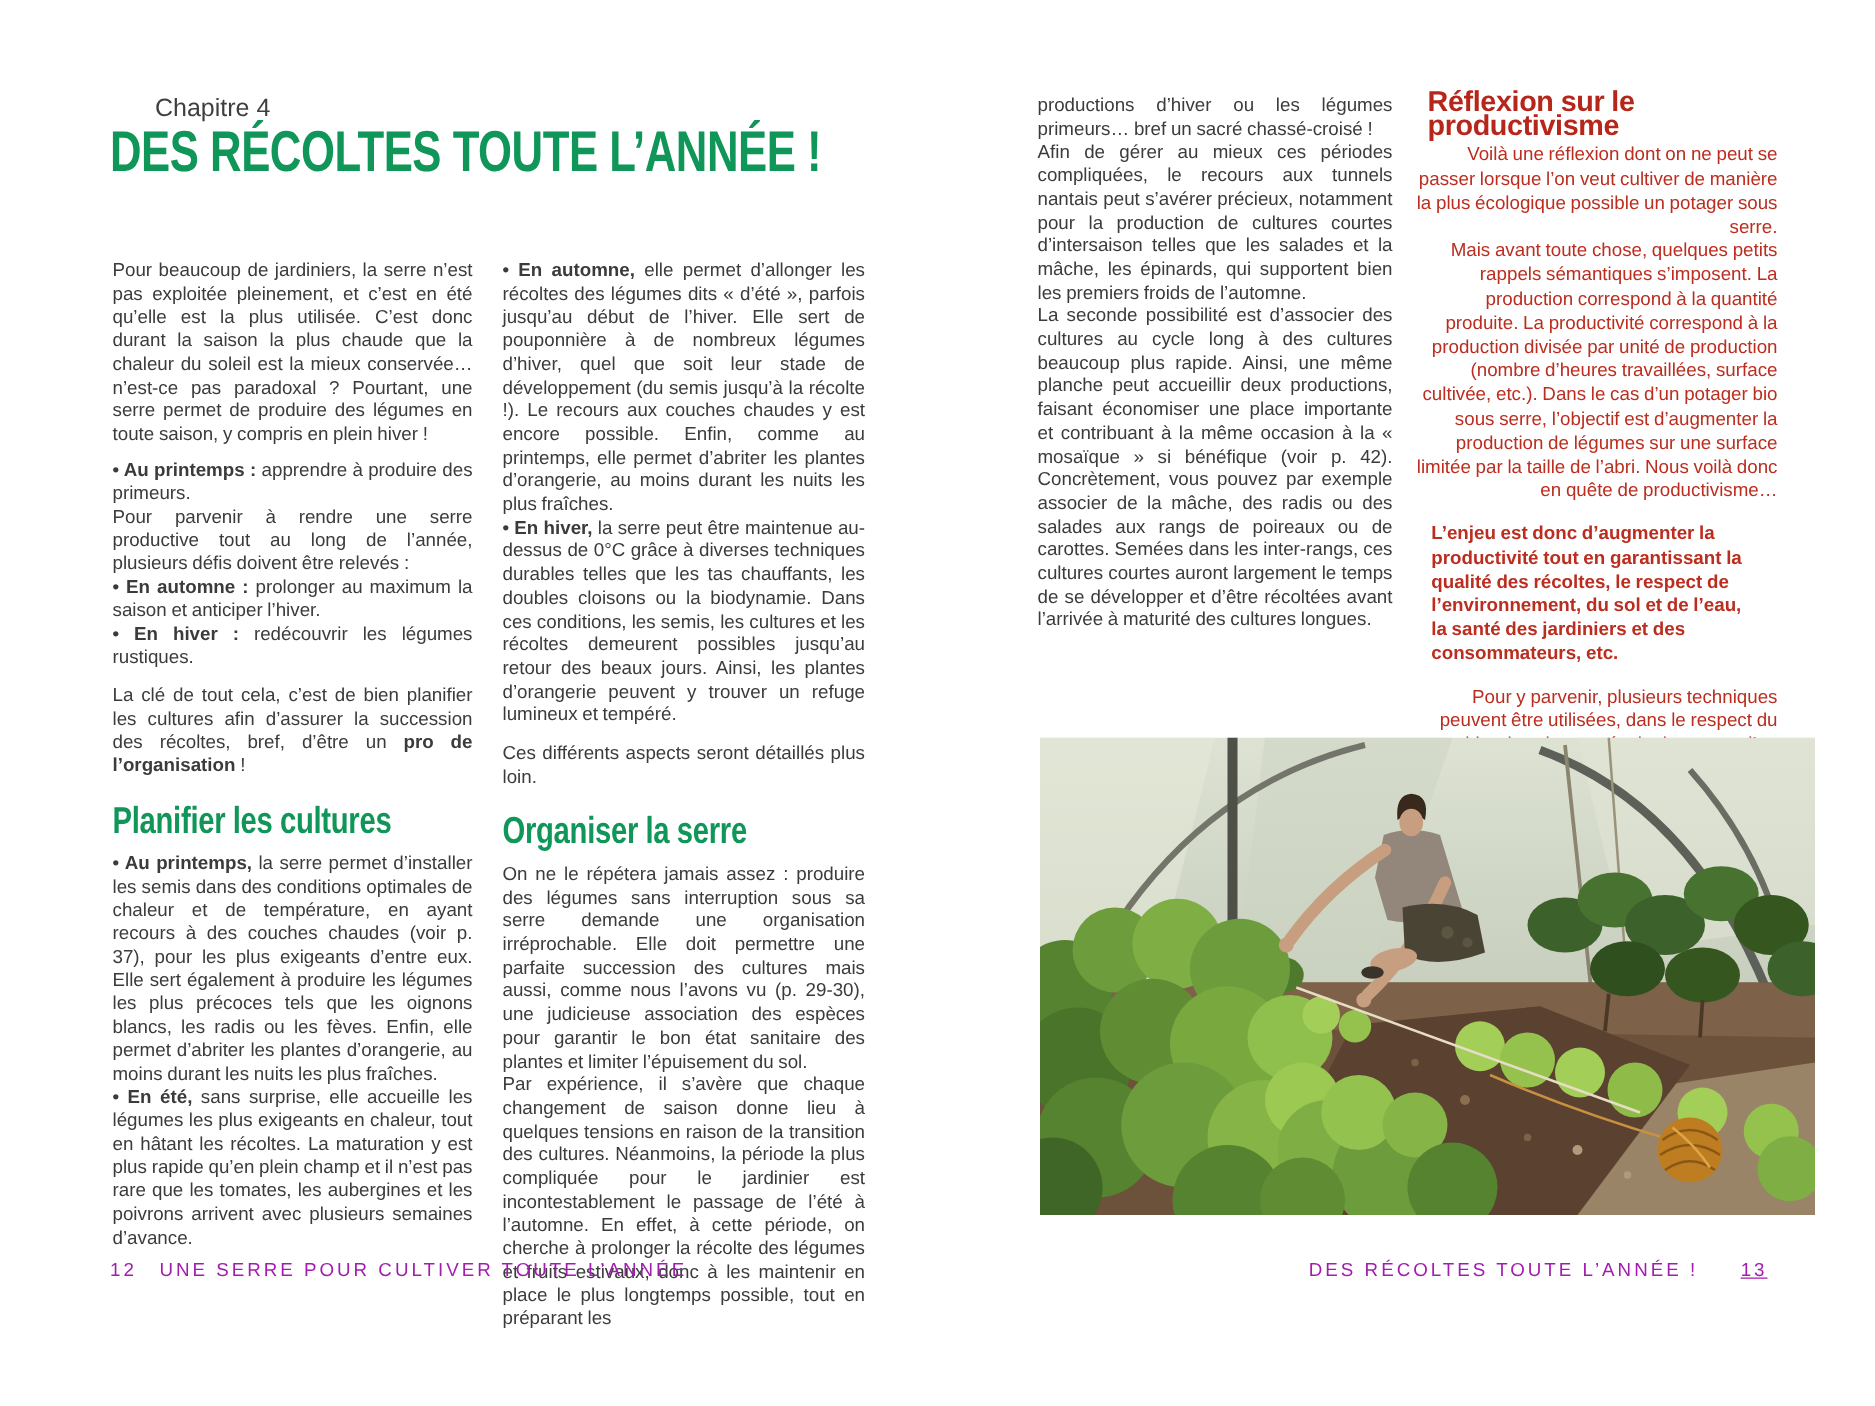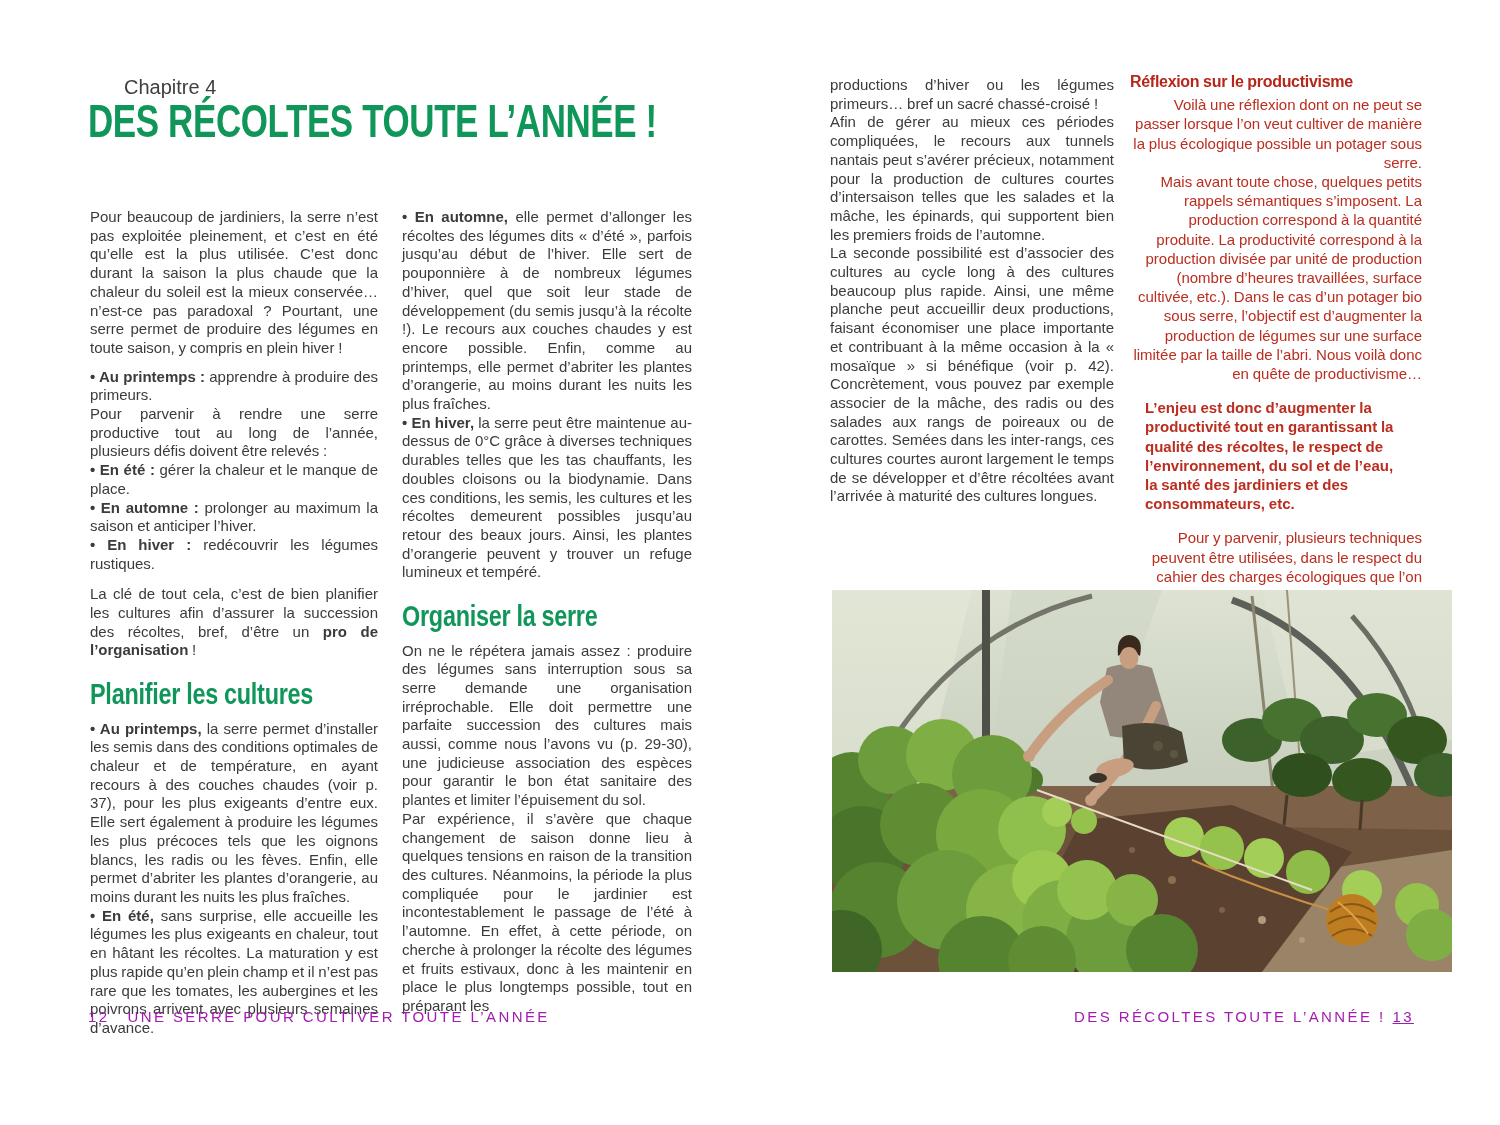--- a/index.html
+++ b/index.html
@@ -27,56 +27,56 @@
   .blk-bullet{margin:0;}
   .blk-bullet + .blk-p{margin-top:12px;}
   .blk-h2{
     color:#109659;font-weight:700;font-size:30px;line-height:1.05;
     margin:18px 0 10px 0;text-align:left;white-space:nowrap;
     transform:scaleX(0.78);transform-origin:left center;letter-spacing:-0.3px;
   }
   .b{font-weight:700;}
 
   .red{color:#bb2d1f;}
-  .blk-rh{font-weight:700;font-size:16px;letter-spacing:-0.3px;margin:0 0 4px 0;color:#b7261a;}
+  .blk-rh{font-weight:700;font-size:23px;letter-spacing:-0.3px;margin:0 0 4px 12px;color:#b7261a;}
   .blk-rp{margin:0;text-align:right;}
   .blk-rb{margin:15px;font-weight:700;}
 
   .photo{position:absolute;left:832px;top:590px;width:620px;height:382px;margin:0;padding:0;}
   .photo svg{display:block;width:620px;height:382px;}
 
   .footer{position:absolute;top:1008px;font-size:15px;letter-spacing:2.4px;color:#a21caf;white-space:nowrap;}
   .footer-left{left:88px;}
   .footer-right{right:82px;text-align:right;}
   .footer-left .pageno{margin-right:18px;}
-  .footer-right .pageno{margin-left:7px;text-decoration:underline;}
+  .footer-right .pageno{margin-left:34px;text-decoration:underline;}
 </style>
 </head>
 <body>
 
 <div class="spread">
 
   <div class="chapter-label">Chapitre 4</div>
   <h1 class="page-title">DES RÉCOLTES TOUTE L’ANNÉE !</h1>
 
   <div class="col col-l1">
       <div class="blk blk-p"><span>Pour beaucoup de jardiniers, la serre n’est pas exploitée pleinement, et c’est en été qu’elle est la plus utilisée. C’est donc durant la saison la plus chaude que la chaleur du soleil est la mieux conservée… n’est-ce pas paradoxal ? Pourtant, une serre permet de produire des légumes en toute saison, y compris en plein hiver !</span></div>
       <div class="blk blk-bullet"><span class="b">• Au printemps : </span><span>apprendre à produire des primeurs.</span></div>
       <div class="blk blk-pc"><span>Pour parvenir à rendre une serre productive tout au long de l’année, plusieurs défis doivent être relevés :</span></div>
-      <div class="blk blk-bullet"><span class="b">• En été : </span><span>gérer la chaleur et le manque de place.</span></div>
       <div class="blk blk-bullet"><span class="b">• En automne : </span><span>prolonger au maximum la saison et anticiper l’hiver.</span></div>
       <div class="blk blk-bullet"><span class="b">• En hiver : </span><span>redécouvrir les légumes rustiques.</span></div>
       <div class="blk blk-p"><span>La clé de tout cela, c’est de bien planifier les cultures afin d’assurer la succession des récoltes, bref, d’être un </span><span class="b">pro de l’organisation</span><span> !</span></div>
       <div class="blk blk-h2"><span>Planifier les cultures</span></div>
       <div class="blk blk-bullet"><span class="b">• Au printemps, </span><span>la serre permet d’installer les semis dans des conditions optimales de chaleur et de température, en ayant recours à des couches chaudes (voir p. 37), pour les plus exigeants d’entre eux. Elle sert également à produire les légumes les plus précoces tels que les oignons blancs, les radis ou les fèves. Enfin, elle permet d’abriter les plantes d’orangerie, au moins durant les nuits les plus fraîches.</span></div>
       <div class="blk blk-bullet"><span class="b">• En été, </span><span>sans surprise, elle accueille les légumes les plus exigeants en chaleur, tout en hâtant les récoltes. La maturation y est plus rapide qu’en plein champ et il n’est pas rare que les tomates, les aubergines et les poivrons arrivent avec plusieurs semaines d’avance.</span></div>
     </div>
   <div class="col col-l2">
       <div class="blk blk-bullet"><span class="b">• En automne, </span><span>elle permet d’allonger les récoltes des légumes dits « d’été », parfois jusqu’au début de l’hiver. Elle sert de pouponnière à de nombreux légumes d’hiver, quel que soit leur stade de développement (du semis jusqu’à la récolte !). Le recours aux couches chaudes y est encore possible. Enfin, comme au printemps, elle permet d’abriter les plantes d’orangerie, au moins durant les nuits les plus fraîches.</span></div>
       <div class="blk blk-bullet"><span class="b">• En hiver, </span><span>la serre peut être maintenue au-dessus de 0°C grâce à diverses techniques durables telles que les tas chauffants, les doubles cloisons ou la biodynamie. Dans ces conditions, les semis, les cultures et les récoltes demeurent possibles jusqu’au retour des beaux jours. Ainsi, les plantes d’orangerie peuvent y trouver un refuge lumineux et tempéré.</span></div>
+      <div class="blk blk-p"><span>Ces différents aspects seront détaillés plus loin.</span></div>
       <div class="blk blk-h2"><span>Organiser la serre</span></div>
       <div class="blk blk-pc"><span>On ne le répétera jamais assez : produire des légumes sans interruption sous sa serre demande une organisation irréprochable. Elle doit permettre une parfaite succession des cultures mais aussi, comme nous l’avons vu (p. 29-30), une judicieuse association des espèces pour garantir le bon état sanitaire des plantes et limiter l’épuisement du sol.</span></div>
       <div class="blk blk-pc"><span>Par expérience, il s’avère que chaque changement de saison donne lieu à quelques tensions en raison de la transition des cultures. Néanmoins, la période la plus compliquée pour le jardinier est incontestablement le passage de l’été à l’automne. En effet, à cette période, on cherche à prolonger la récolte des légumes et fruits estivaux, donc à les maintenir en place le plus longtemps possible, tout en préparant les</span></div>
     </div>
   <div class="col col-r1">
       <div class="blk blk-pc"><span>productions d’hiver ou les légumes primeurs… bref un sacré chassé-croisé !</span></div>
       <div class="blk blk-pc"><span>Afin de gérer au mieux ces périodes compliquées, le recours aux tunnels nantais peut s’avérer précieux, notamment pour la production de cultures courtes d’intersaison telles que les salades et la mâche, les épinards, qui supportent bien les premiers froids de l’automne.</span></div>
       <div class="blk blk-pc"><span>La seconde possibilité est d’associer des cultures au cycle long à des cultures beaucoup plus rapide. Ainsi, une même planche peut accueillir deux productions, faisant économiser une place importante et contribuant à la même occasion à la « mosaïque » si bénéfique (voir p. 42). Concrètement, vous pouvez par exemple associer de la mâche, des radis ou des salades aux rangs de poireaux ou de carottes. Semées dans les inter-rangs, ces cultures courtes auront largement le temps de se développer et d’être récoltées avant l’arrivée à maturité des cultures longues.</span></div>
     </div>
   <div class="col col-r2 red">

